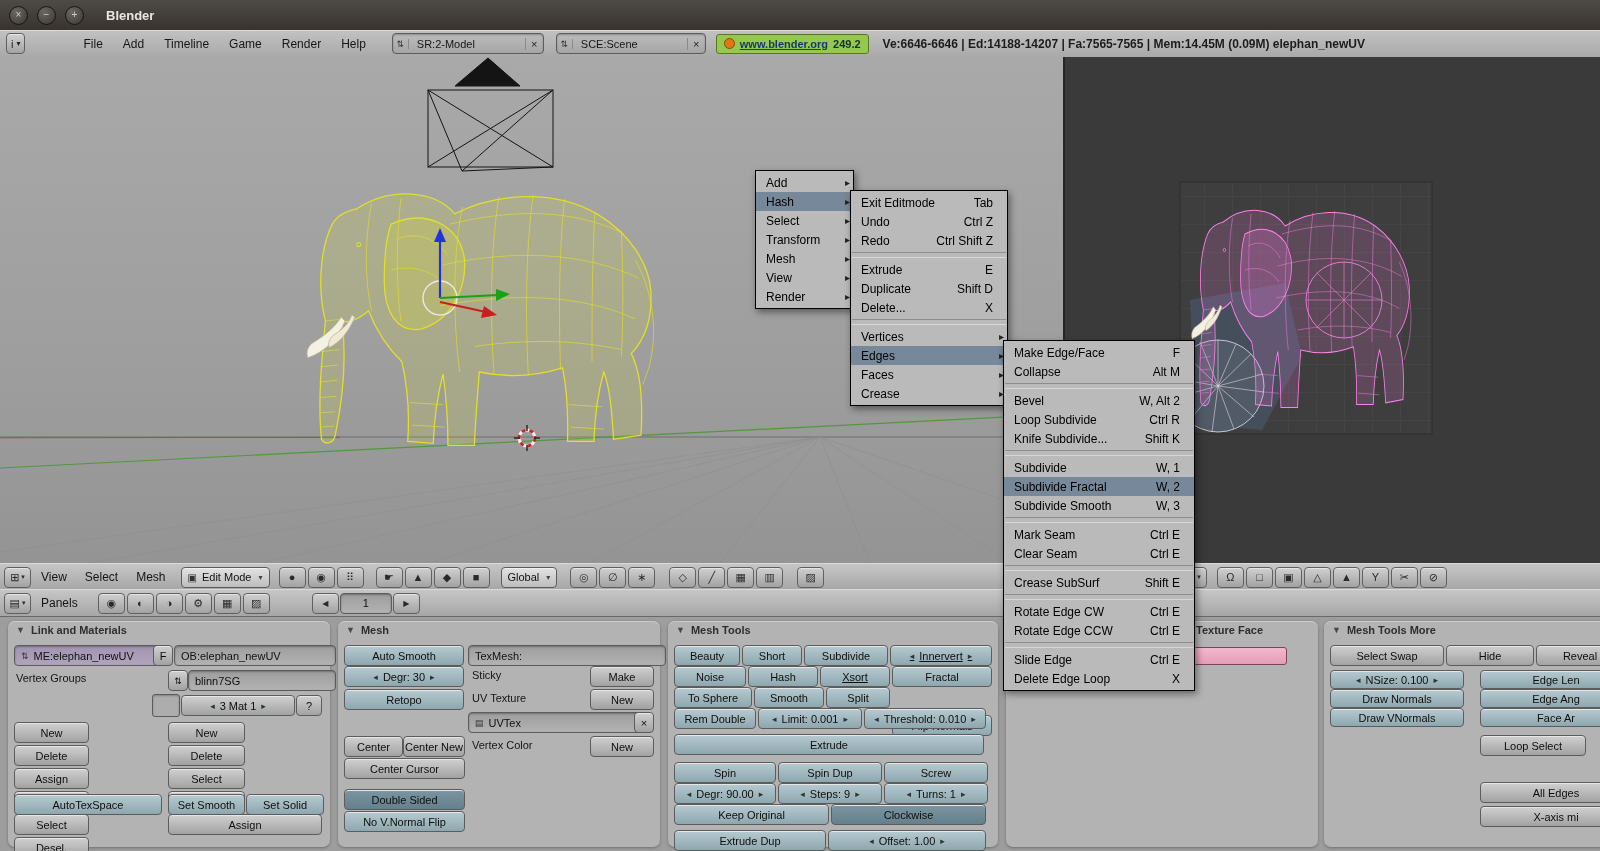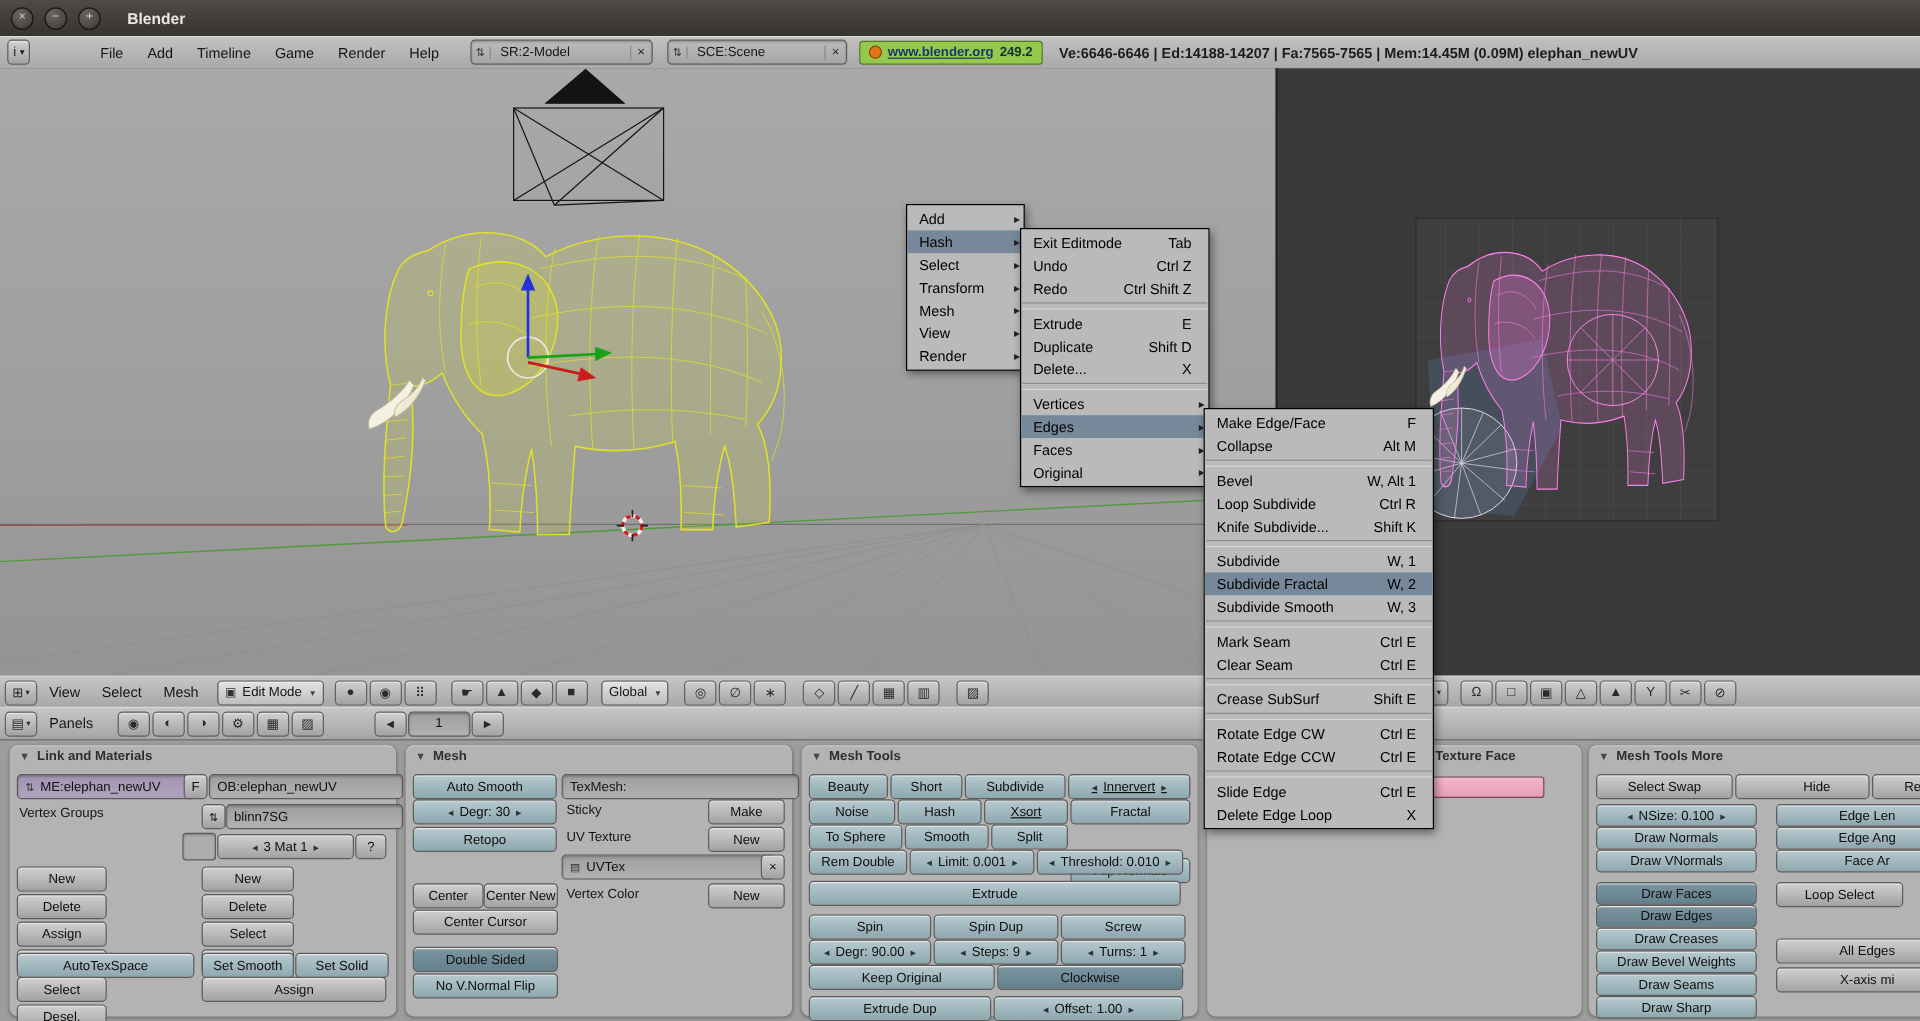--- a/index.html
+++ b/index.html
@@ -625,58 +625,38 @@
 
   <div class="panel" style="left:1324px;top:6px;width:330px;height:226px">
     <div class="phead">
         <span class="tri">▼</span>
       <span>Mesh Tools More</span>
       </div>
     <div class="brow" style="left:6px;top:24px">
       <div class="btn" style="width: 112px;">
           <span>Select Swap</span>
         </div>
-        <div class="btn" style="width: 86px; padding-left: 24px;">
+        <div class="btn" style="width: 86px;">
           <span>Hide</span>
         </div>
         <div class="btn" style="width: 86px;">
           <span>Reveal</span>
         </div>
     </div>
     <div class="brow" style="left:6px;top:49px;flex-direction:column;gap:0">
       <div class="btn teal num" style="width:132px;height:17px">
           <span>NSize: 0.100</span>
         </div>
         <div class="btn teal" style="width:132px;height:17px">
           <span>Draw Normals</span>
         </div>
         <div class="btn teal" style="width:132px;height:17px">
           <span>Draw VNormals</span>
         </div>
     </div>
-    <div class="brow" style="left:6px;top:114px;flex-direction:column;gap:0">
-      <div class="btn teal on" style="width:132px;height:17px">
-          <span>Draw Faces</span>
-        </div>
-        <div class="btn teal on" style="width:132px;height:17px">
-          <span>Draw Edges</span>
-        </div>
-        <div class="btn teal" style="width:132px;height:17px">
-          <span>Draw Creases</span>
-        </div>
-        <div class="btn teal" style="width:132px;height:17px">
-          <span>Draw Bevel Weights</span>
-        </div>
-        <div class="btn teal" style="width:132px;height:17px">
-          <span>Draw Seams</span>
-        </div>
-        <div class="btn teal" style="width:132px;height:17px">
-          <span>Draw Sharp</span>
-        </div>
-    </div>
     <div class="brow" style="left:156px;top:49px;flex-direction:column;gap:0">
       <div class="btn teal" style="width:150px;height:17px">
           <span>Edge Len</span>
         </div>
         <div class="btn teal" style="width:150px;height:17px">
           <span>Edge Ang</span>
         </div>
         <div class="btn teal" style="width:150px;height:17px">
           <span>Face Ar</span>
         </div>
@@ -777,21 +757,21 @@
       <span class="lbl">Edges</span>
       <span class="sc"></span>
     </div>
 
     <div class="mi has-sub">
       <span class="lbl">Faces</span>
       <span class="sc"></span>
     </div>
 
     <div class="mi has-sub">
-      <span class="lbl">Original</span>
+      <span class="lbl">Crease</span>
       <span class="sc"></span>
     </div>
 
 </div>
 
 <div class="menu" style="left:1003px;top:340px;width:190px">
 
     <div class="mi">
       <span class="lbl">Make Edge/Face</span>
       <span class="sc">F</span>
@@ -802,21 +782,21 @@
       <span class="sc">Alt M</span>
     </div>
 
     <div class="mi sep">
       
       
     </div>
 
     <div class="mi">
       <span class="lbl">Bevel</span>
-      <span class="sc">W, Alt 1</span>
+      <span class="sc">W, Alt 2</span>
     </div>
 
     <div class="mi">
       <span class="lbl">Loop Subdivide</span>
       <span class="sc">Ctrl R</span>
     </div>
 
     <div class="mi">
       <span class="lbl">Knife Subdivide...</span>
       <span class="sc">Shift K</span>

